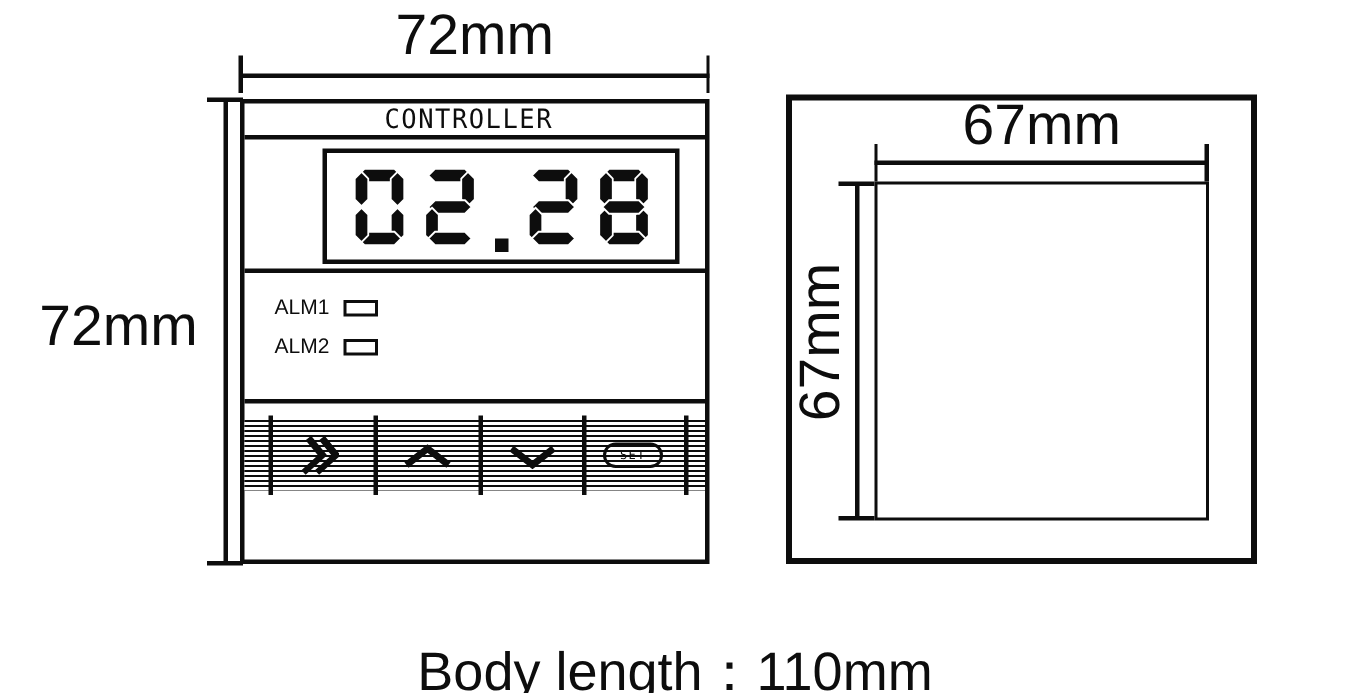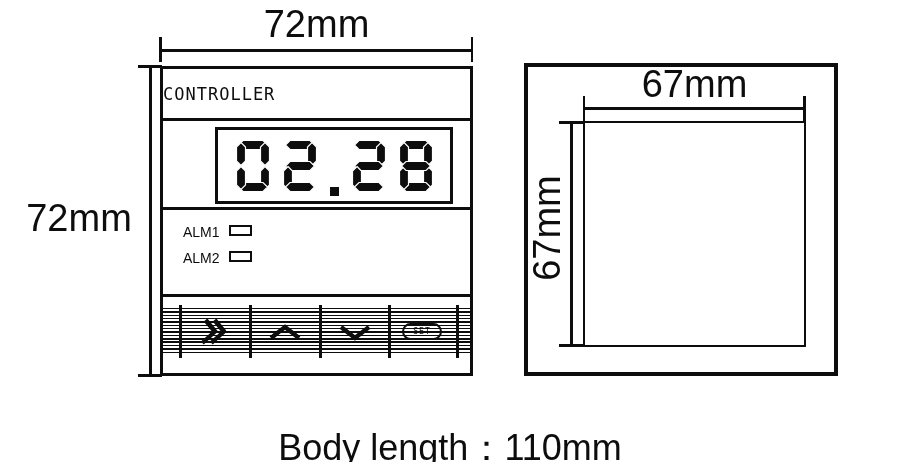--- a/index.html
+++ b/index.html
@@ -27,22 +27,22 @@
   .tick-v{position:absolute;width:2.5px;height:25px;background:var(--line);}
   .tick-h{position:absolute;width:24px;height:2.5px;background:var(--line);}
   .rotated{transform:rotate(-90deg);transform-origin:center center;}
   
   .panel{
     position:absolute;left:160px;top:66px;width:313px;height:310px;
     border:3px solid var(--line);background:#fff;
     display:flex;flex-direction:column;
   }
   .panel-header{
-    height:52px;border-bottom:3px solid var(--line);
-    display:flex;align-items:center;justify-content:flex-start;
+    height:24px;border-bottom:3px solid var(--line);
+    display:flex;align-items:center;justify-content:center;
     padding-right:8px;
   }
   .lcd-text{
     font-family:"DejaVu Sans Mono",monospace;
     font-size:17px;letter-spacing:1px;color:var(--line);
     transform:scaleY(1.05);
   }
   .display-section{
     height:89px;border-bottom:3px solid var(--line);position:relative;
   }
@@ -53,21 +53,21 @@
   }
   .sseg-digit{width:34px;height:52px;display:block;}
   .sseg-dp{
     width:9px;height:9px;background:var(--line);
     align-self:flex-end;margin-bottom:5px;
   }
   .alm-section{
     height:87px;border-bottom:3px solid var(--line);position:relative;
   }
   .alm-row{
-    position:absolute;left:20px;display:flex;align-items:flex-start;gap:9px;
+    position:absolute;left:20px;display:flex;align-items:flex-end;gap:9px;
   }
   .alm-row.r1{top:15px;}
   .alm-row.r2{top:41px;}
   .alm-label{font-size:14px;line-height:14px;color:var(--line);}
   .alm-led{width:23px;height:11px;border:2.5px solid var(--line);background:#fff;}
   .button-section{flex:1;position:relative;}
   .hatch{
     position:absolute;left:0;right:0;top:11px;height:47px;
     background:repeating-linear-gradient(
       to bottom,

